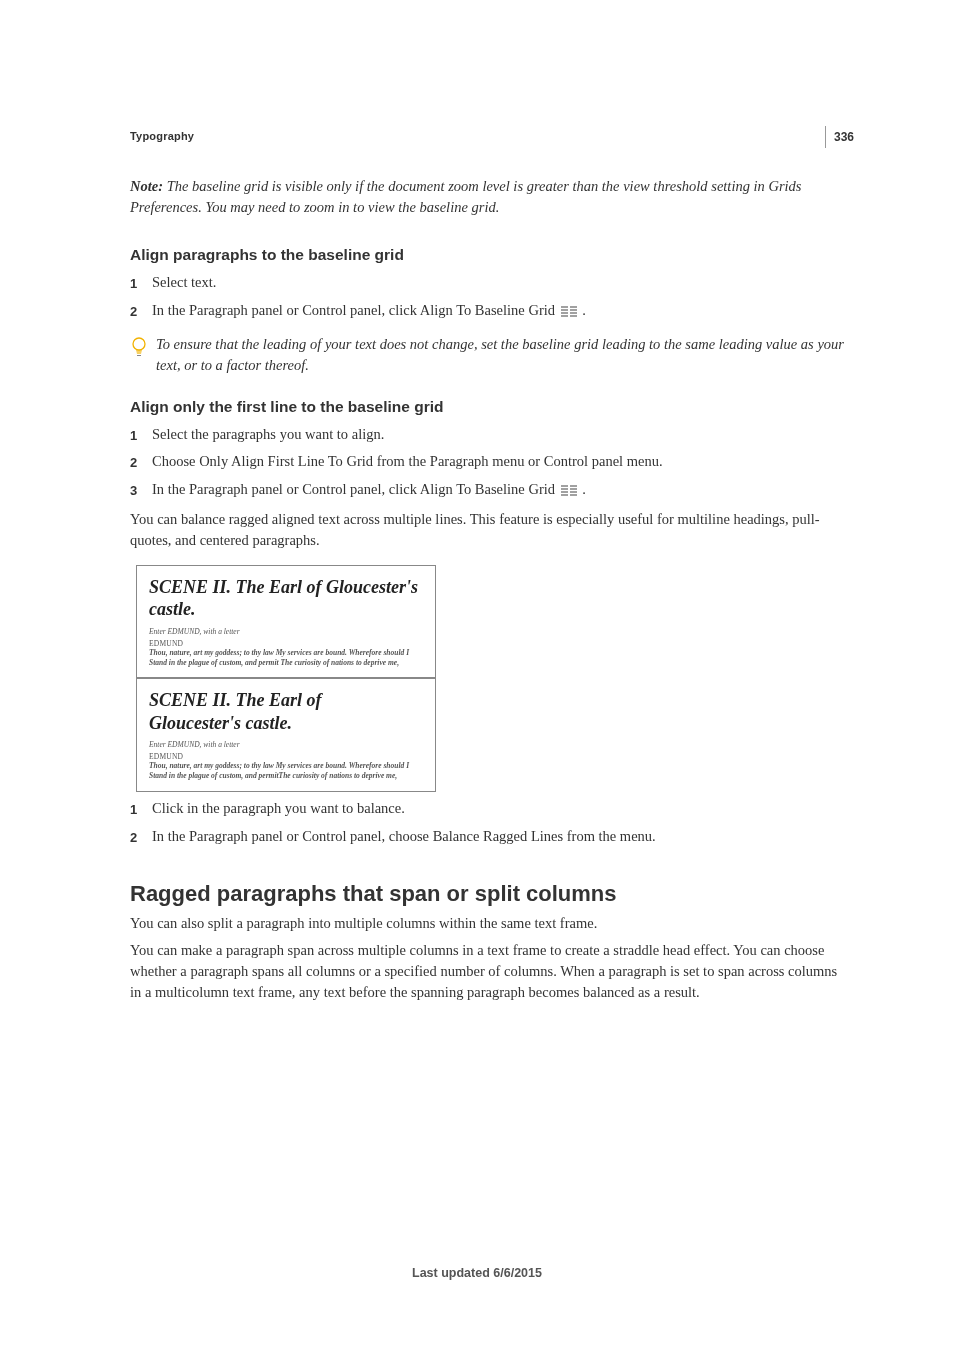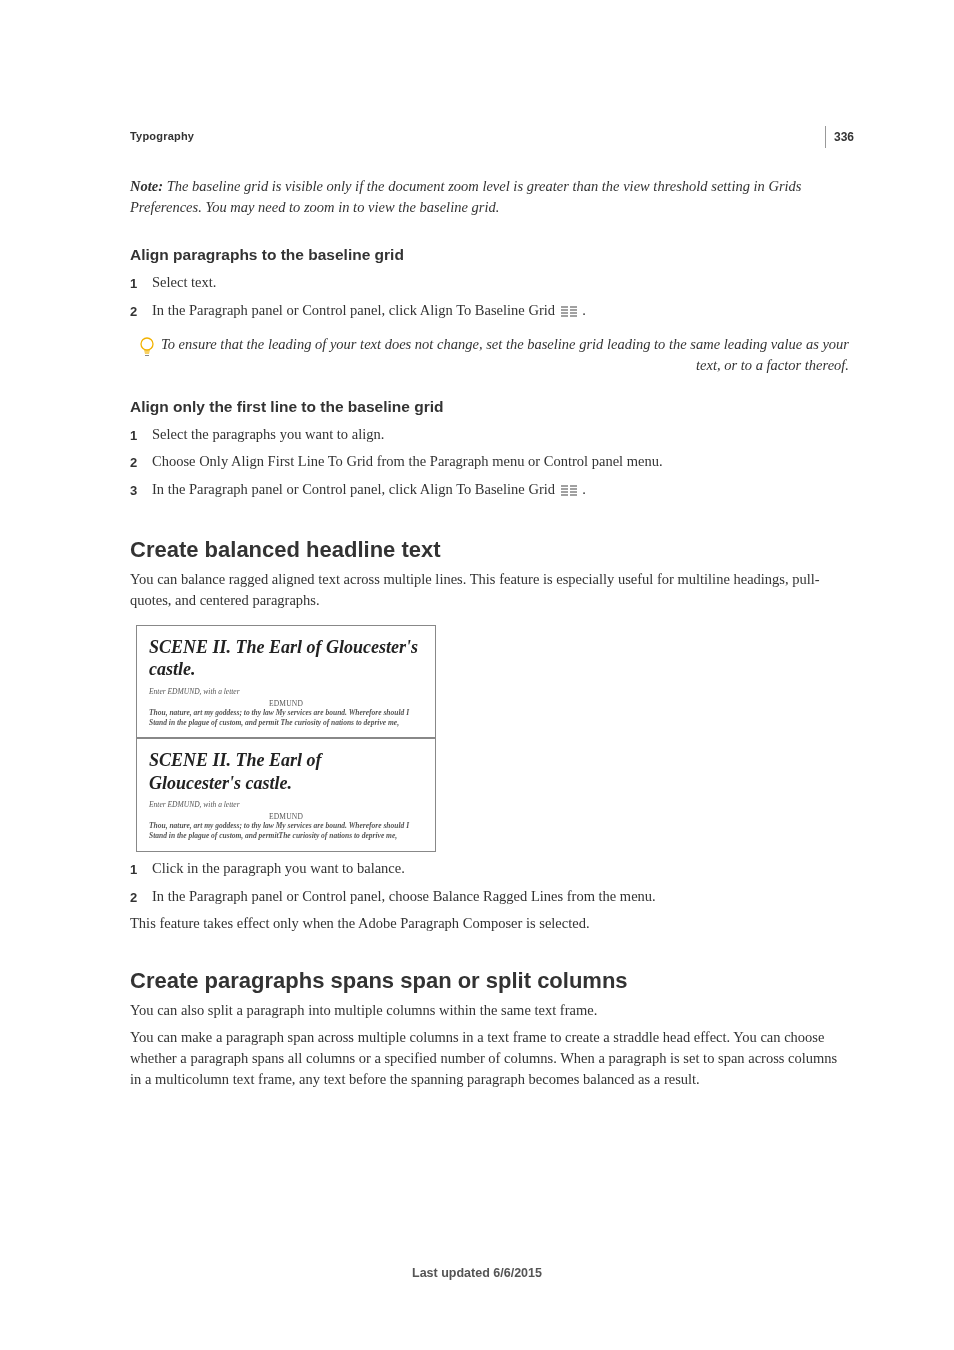--- a/index.html
+++ b/index.html
@@ -85,21 +85,20 @@
     flex: 1;
   }
   .inline-icon {
     display: inline-block;
     vertical-align: -2px;
     margin: 0 2px;
   }
   .tip {
     display: flex;
     margin: 10px 0 8px 0;
-    text-align: right;
   }
   .tip .bulb {
     width: 26px;
     flex-shrink: 0;
     padding-top: 2px;
   }
   .tip .tiptext {
     font-style: italic;
     font-size: 14.5px;
     line-height: 1.45;
@@ -128,21 +127,20 @@
     font-style: italic;
     font-size: 7.5px;
     color: #555;
     margin-bottom: 3px;
   }
   .fig-cap2 {
     font-family: "Minion Pro", Georgia, serif;
     font-size: 7.5px;
     color: #555;
     letter-spacing: 0.2px;
-    text-align: center;
   }
   .fig-body {
     font-family: "Minion Pro", Georgia, serif;
     font-style: italic;
     font-size: 7.5px;
     color: #555;
     line-height: 1.3;
     font-weight: bold;
   }
   .footer {
@@ -231,21 +229,20 @@
                 <line x1="9" y1="4" x2="16" y2="4"></line>
                 <line x1="9" y1="7" x2="16" y2="7"></line>
                 <line x1="9" y1="10" x2="16" y2="10"></line>
             </g>
           </svg>
         </span><span> .</span>
       </span>
     </li>
   </ol>
 
-  <h2 class="section">Create balanced headline text</h2>
   <p class="body">You can balance ragged aligned text across multiple lines. This feature is especially useful for multiline headings, pull-quotes, and centered paragraphs.</p>
 
   <div class="figure">
     <div class="fig-card">
       <div class="fig-title">SCENE II. The Earl of Gloucester's castle.</div>
       <div class="fig-cap1">Enter EDMUND, with a letter</div>
       <div class="fig-cap2">EDMUND</div>
       <div class="fig-body">Thou, nature, art my goddess; to thy law My services are bound. Wherefore should I Stand in the plague of custom, and permit The curiosity of nations to deprive me,</div>
     </div>
     <div class="fig-card">
@@ -259,20 +256,19 @@
   <ol class="steps">
     <li>
       <span class="num">1</span>
       <span class="txt">Click in the paragraph you want to balance.</span>
     </li>
     <li>
       <span class="num">2</span>
       <span class="txt">In the Paragraph panel or Control panel, choose Balance Ragged Lines from the menu.</span>
     </li>
   </ol>
-  <p class="body">This feature takes effect only when the Adobe Paragraph Composer is selected.</p>
-
-  <h2 class="section">Create paragraphs spans span or split columns</h2>
+
+  <h2 class="section">Ragged paragraphs that span or split columns</h2>
   <p class="body">You can also split a paragraph into multiple columns within the same text frame.</p>
   <p class="body">You can make a paragraph span across multiple columns in a text frame to create a straddle head effect. You can choose whether a paragraph spans all columns or a specified number of columns. When a paragraph is set to span across columns in a multicolumn text frame, any text before the spanning paragraph becomes balanced as a result.</p>
 
   <div class="footer">Last updated 6/6/2015</div>
 </div>
 
 </body></html>

